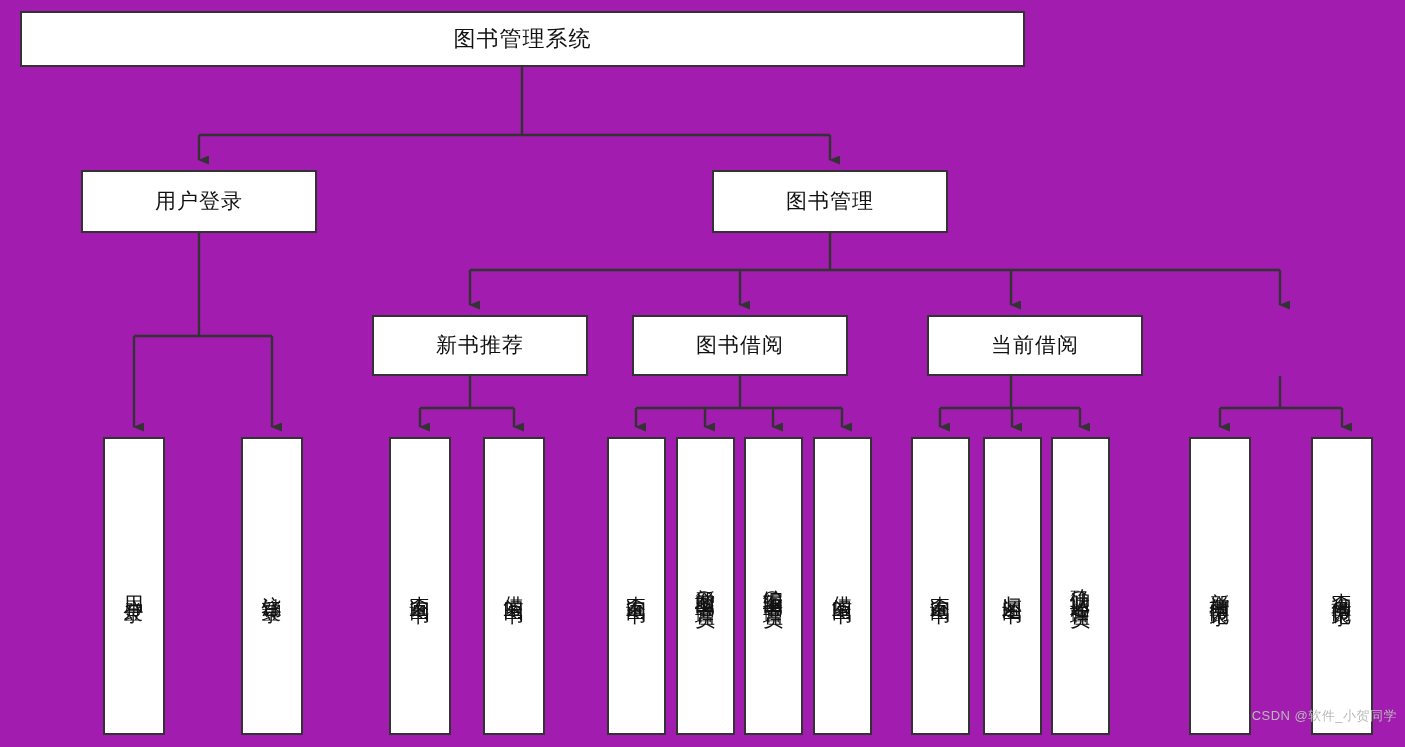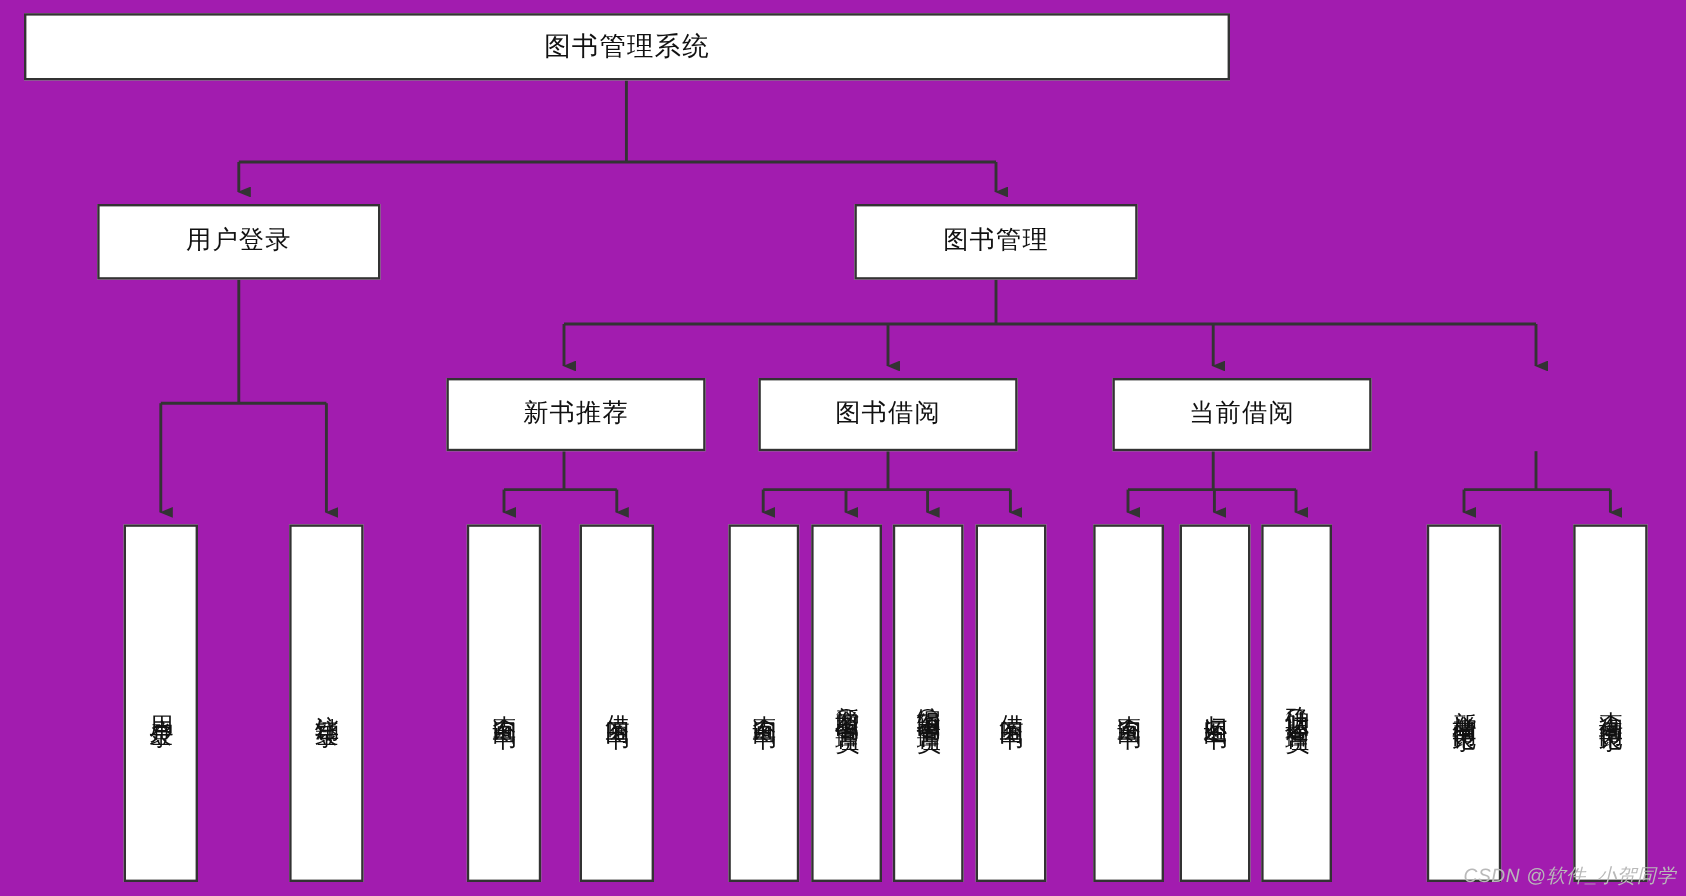--- a/index.html
+++ b/index.html
@@ -56,26 +56,25 @@
     width: 1005px;
     height: 56px;
     font-size: 22px;
   }
   .lvl1 { height: 63px; width: 236px; }
   .lvl2 { height: 61px; width: 216px; }
   .leaf { top: 437px; height: 298px; }
   #watermark {
     position: absolute;
     right: 8px;
-    bottom: 6px;
-    font-size: 16px;
+    bottom: 22px;
+    font-size: 13px;
     color: #b9b9b9;
     letter-spacing: 0.5px;
     white-space: nowrap;
-    font-style: italic;
   }
 </style>
 </head>
 <body>
 
 <div id="stage">
 
   <svg id="wires" viewBox="0 0 1405 747">
     <defs>
       <marker id="arrowhead" markerWidth="9" markerHeight="11" refX="4.5" refY="10" orient="auto" markerUnits="userSpaceOnUse">

